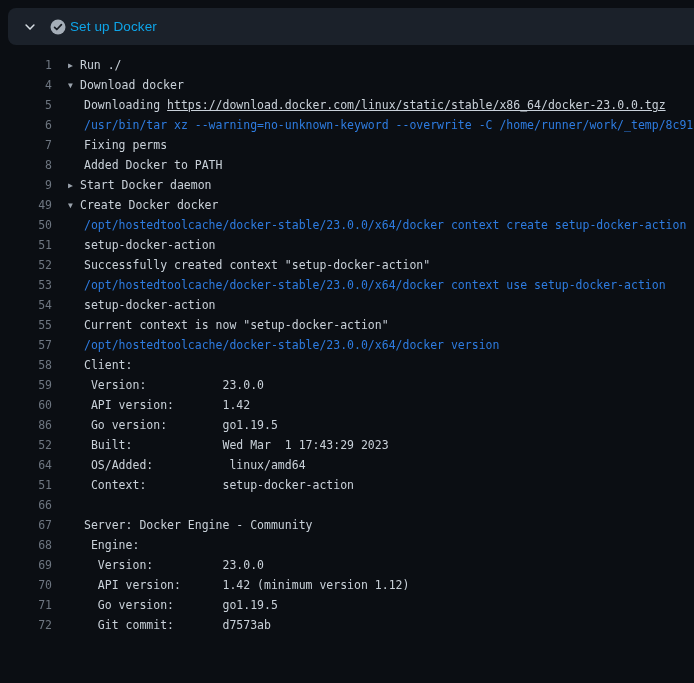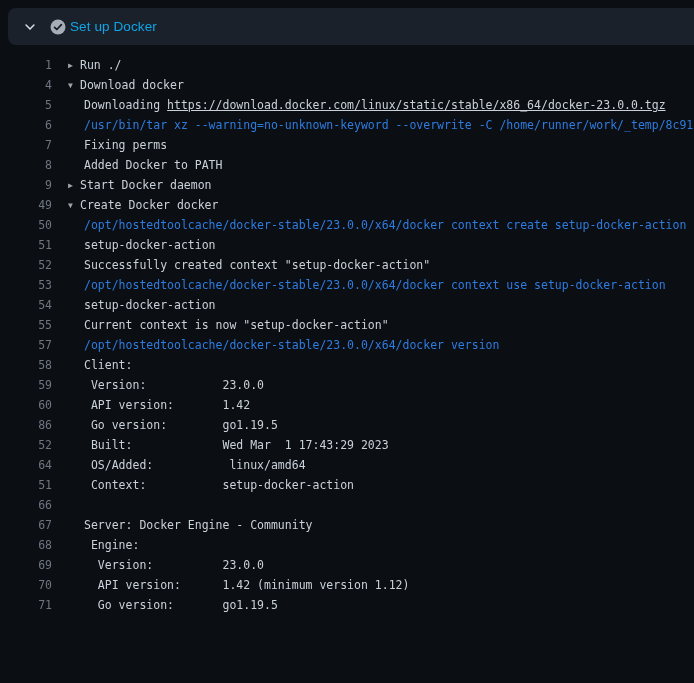--- a/index.html
+++ b/index.html
@@ -135,15 +135,16 @@
       <div class="log-row"><span class="ln">86</span><span class="content indent"> Go version:        go1.19.5</span></div>
       <div class="log-row"><span class="ln">52</span><span class="content indent"> Built:             Wed Mar  1 17:43:29 2023</span></div>
       <div class="log-row"><span class="ln">64</span><span class="content indent"> OS/Added:           linux/amd64</span></div>
       <div class="log-row"><span class="ln">51</span><span class="content indent"> Context:           setup-docker-action</span></div>
       <div class="log-row"><span class="ln">66</span><span class="content indent"></span></div>
       <div class="log-row"><span class="ln">67</span><span class="content indent">Server: Docker Engine - Community</span></div>
       <div class="log-row"><span class="ln">68</span><span class="content indent"> Engine:</span></div>
       <div class="log-row"><span class="ln">69</span><span class="content indent">  Version:          23.0.0</span></div>
       <div class="log-row"><span class="ln">70</span><span class="content indent">  API version:      1.42 (minimum version 1.12)</span></div>
       <div class="log-row"><span class="ln">71</span><span class="content indent">  Go version:       go1.19.5</span></div>
+      <div class="log-row"><span class="ln">72</span><span class="content indent">  Git commit:       d7573ab</span></div>
     </div>
 
 </div>
 
 </body></html>

